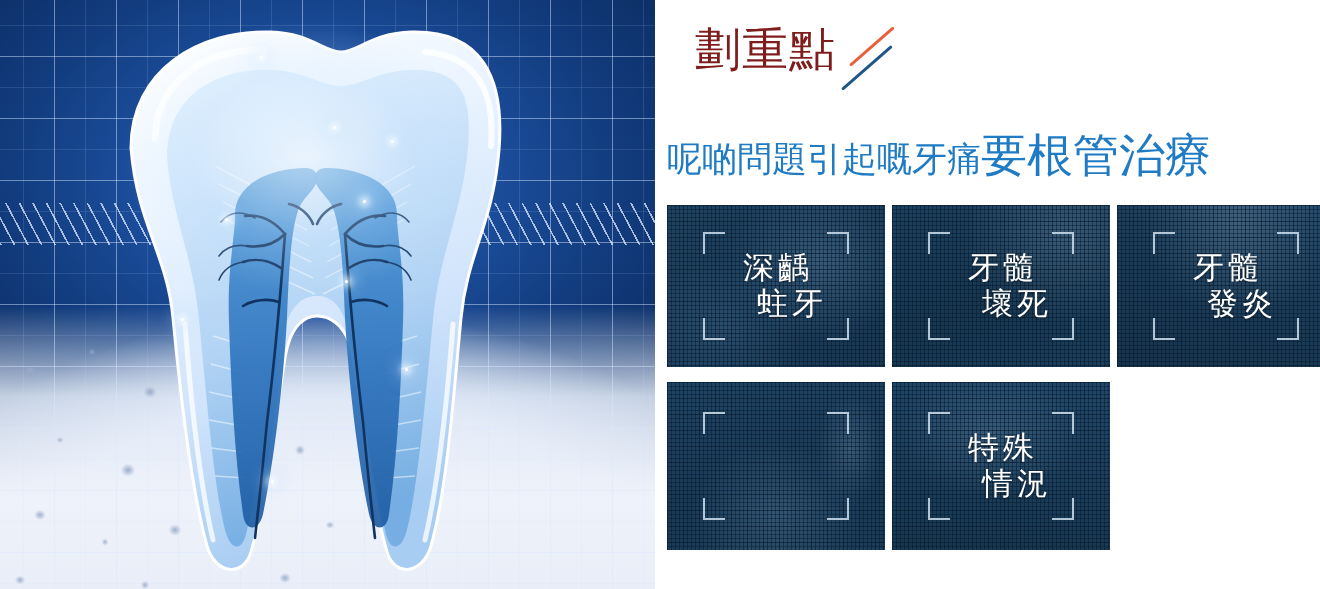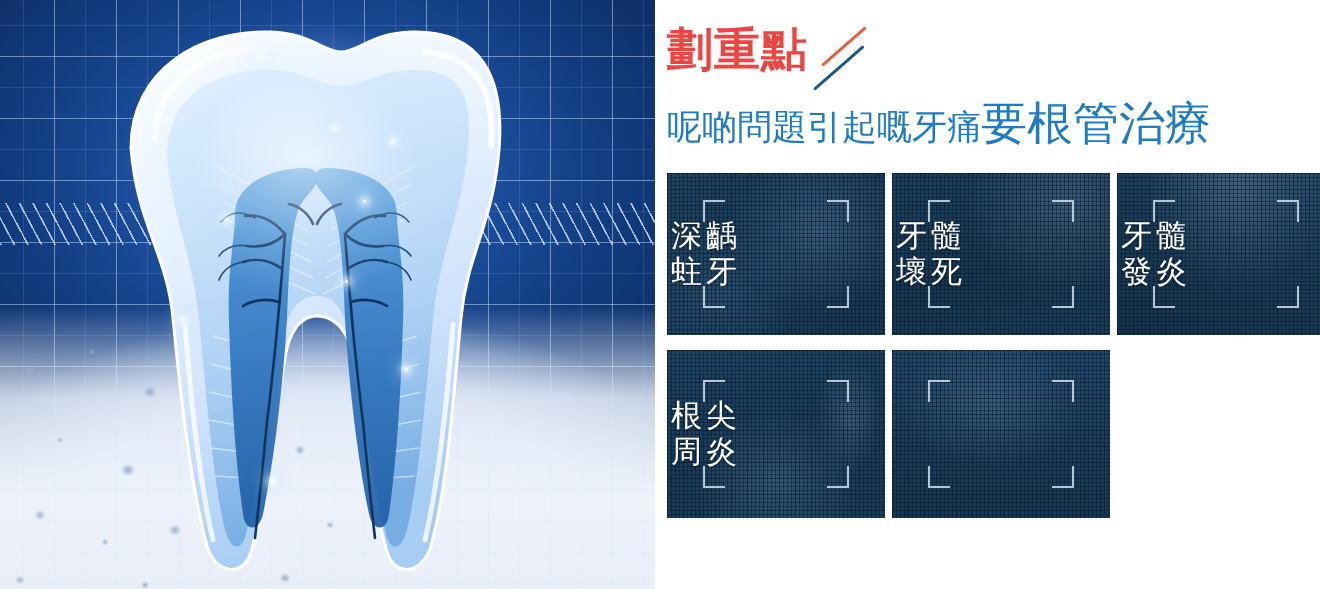--- a/index.html
+++ b/index.html
@@ -98,49 +98,50 @@
     position:relative;
     flex:1 1 auto;
     padding:26px 0 0 12px;
     box-sizing:border-box;
   }
   .headline{
     display:flex;align-items:flex-start;gap:0;
     height:78px;
   }
   .headline-main{
-    font-size:46px;font-weight:bold;color:#ef4444;
+    font-size:46px;font-weight:normal;color:#7f1d1d;
     letter-spacing:1px;line-height:1;
     white-space:nowrap;
+    margin-left:28px;
   }
   .slashes{position:relative;width:72px;height:66px;margin-left:6px;flex:0 0 72px;}
   .slash{position:absolute;height:3px;border-radius:2px;transform-origin:0 50%;}
   .slash-orange{width:58px;background:#e8603c;left:8px;top:38px;transform:rotate(-41deg);}
   .slash-navy{width:66px;background:#1f5788;left:0px;top:62px;transform:rotate(-41deg);}
 
   .subline{
     display:flex;align-items:baseline;
     margin-top:-4px;
     white-space:nowrap;
   }
   .sub-small{font-size:35px;color:#1f7bc4;letter-spacing:0px;line-height:1;}
-  .sub-big{font-size:46px;color:#1f7bc4;letter-spacing:0px;line-height:1;margin-left:-1px;}
+  .sub-big{font-size:46px;color:#1f7bc4;letter-spacing:0px;line-height:1;margin-left:-1px;margin-top:32px;}
 
   
   .cards{
     display:grid;
     grid-template-columns:218px 218px 218px;
     grid-template-rows:162px 168px;
     column-gap:7px;row-gap:15px;
     margin-top:27px;
   }
   .card{
     position:relative;
     overflow:hidden;
-    display:flex;align-items:center;
+    display:flex;align-items:center;justify-content:center;
     background:#1b3c5a;
   }
   .card-bg{
     position:absolute;inset:0;
     background:
       radial-gradient(ellipse 60% 70% at 70% 35%, rgba(120,160,195,.30) 0%, rgba(120,160,195,0) 70%),
       radial-gradient(ellipse 55% 60% at 25% 75%, rgba(90,140,180,.22) 0%, rgba(90,140,180,0) 70%),
       linear-gradient(135deg,#1d4462 0%, #1a3d5c 45%, #183854 100%);
   }
   .card-bg.v2{
@@ -198,21 +199,21 @@
   .card-label{
     position:relative;z-index:3;
     color:#ffffff;
     font-size:31px;
     line-height:1.17;
     text-align:center;
     letter-spacing:4px;
     text-indent:4px;
     text-shadow:0 1px 3px rgba(0,0,0,.45);
   }
-  .card-label .l2{display:block;}
+  .card-label .l2{display:block;padding-left:28px;}
 </style>
 </head>
 <body>
 
 <div class="page">
 
   <div class="illustration">
     <div class="illo-gum"></div>
     <div class="illo-gum2"></div>
     <div class="illo-grid-fine"></div>
@@ -401,33 +402,33 @@
       <div class="card">
         <div class="card-bg v5"></div>
         <div class="card-mesh"></div>
         <div class="card-mesh2"></div>
         <div class="bracket">
           <span class="tl"></span>
           <span class="tr"></span>
           <span class="bl"></span>
           <span class="br"></span>
         </div>
-        <div class="card-label">
-          <span>根尖</span>
-          <span class="l2">周炎</span>
-        </div>
       </div>
 
       <div class="card">
         <div class="card-bg v6"></div>
         <div class="card-mesh"></div>
         <div class="card-mesh2"></div>
         <div class="bracket">
           <span class="tl"></span>
           <span class="tr"></span>
           <span class="bl"></span>
           <span class="br"></span>
         </div>
+        <div class="card-label">
+          <span>特殊</span>
+          <span class="l2">情況</span>
+        </div>
       </div>
 
     </div>
   </div>
 </div>
 
 </body></html>

